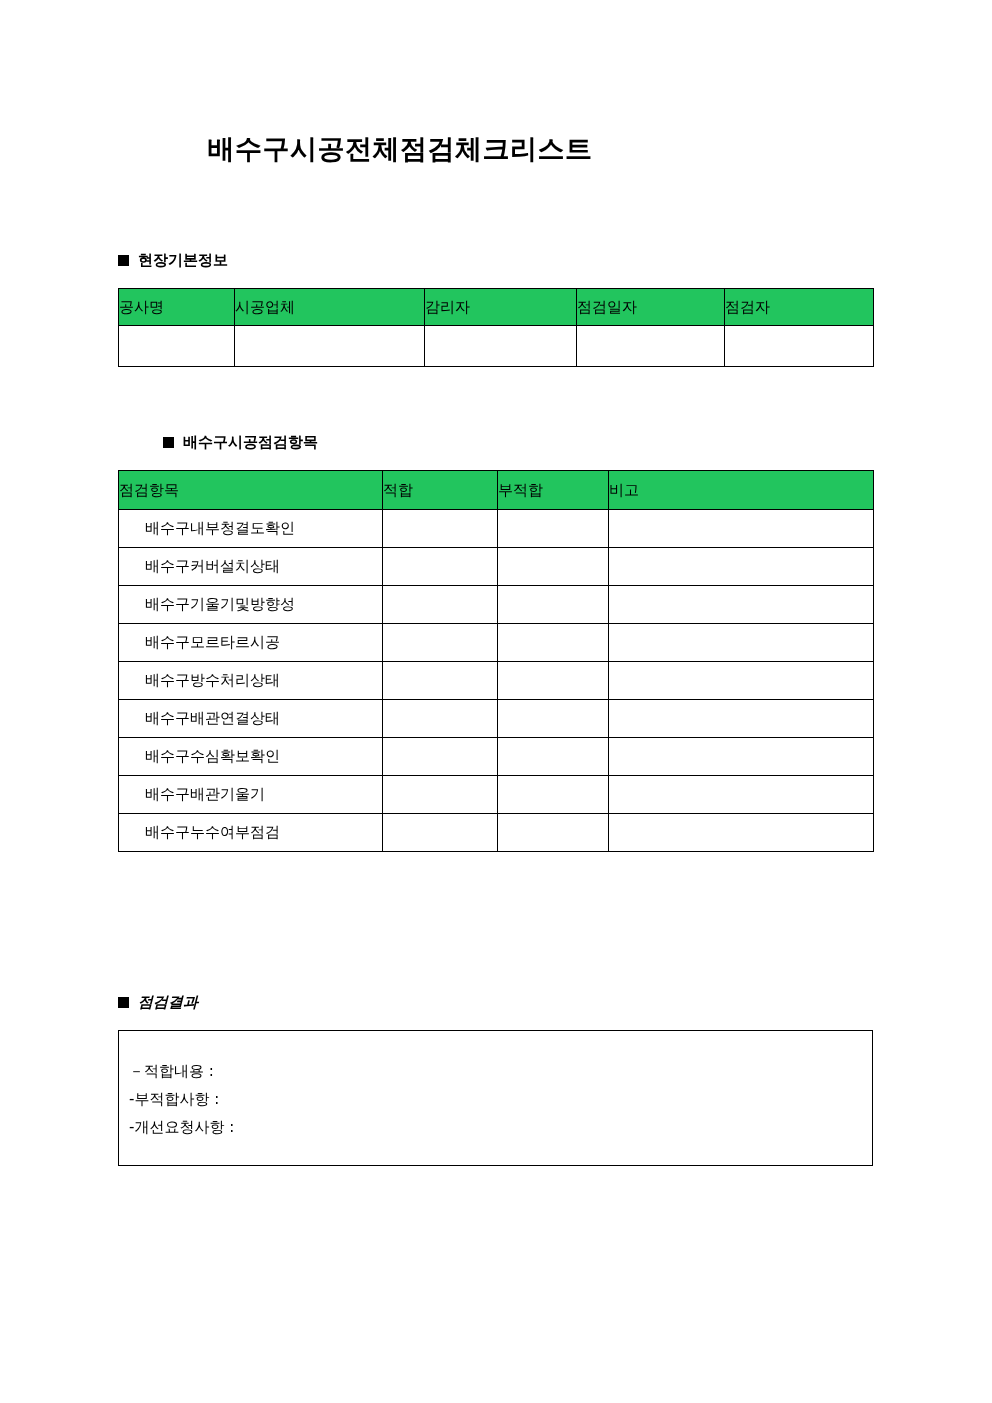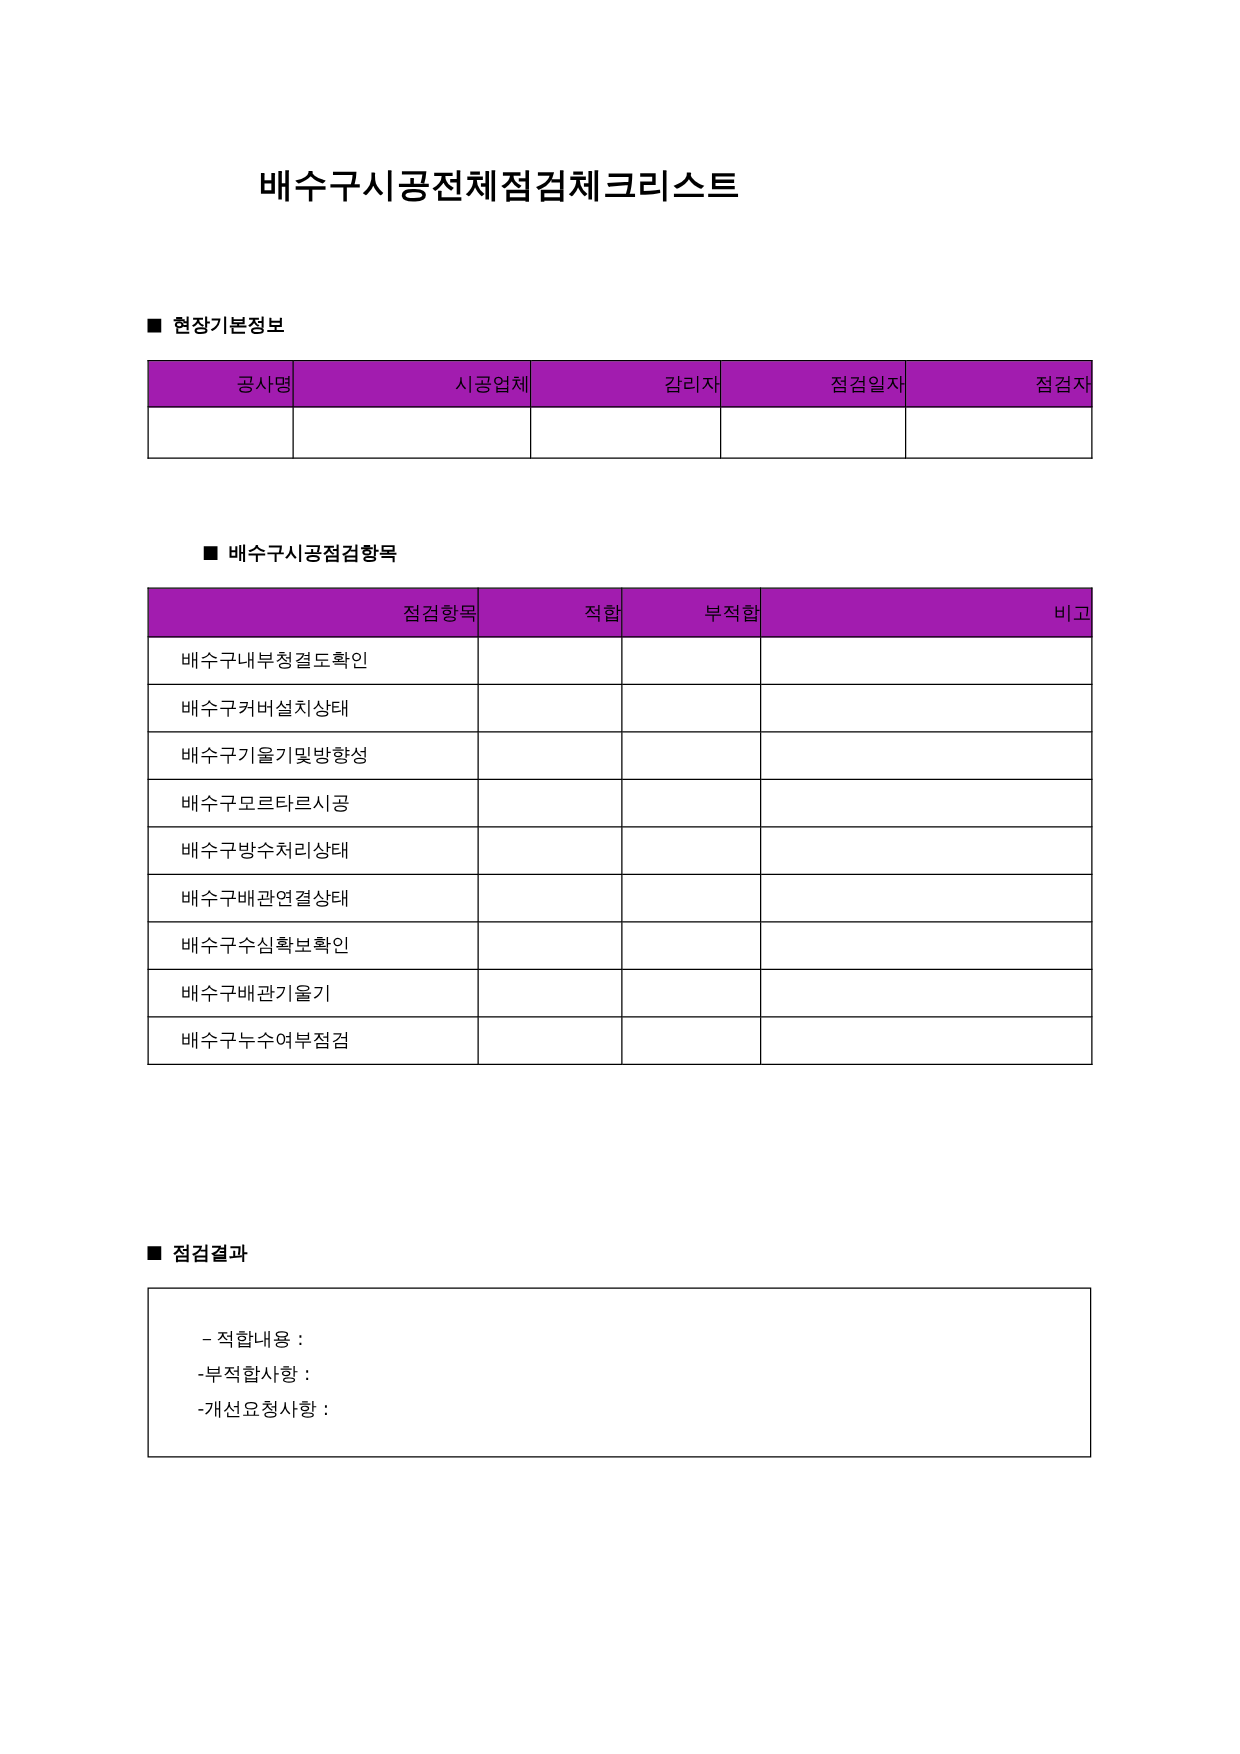--- a/index.html
+++ b/index.html
@@ -51,41 +51,41 @@
   }
   .bullet-square {
     display: inline-block;
     width: 11px;
     height: 11px;
     background: #000000;
     flex: 0 0 auto;
   }
   #heading-site     { top: 251px; }
   #heading-items    { top: 433px; margin-left: 45px; }
-  #heading-results  { top: 993px; }
+  #heading-results  { top: 993px; font-style: italic; }
 
   
   table.doc-table {
     position: absolute;
     left: 118px;
     width: 755px;
     border-collapse: collapse;
     table-layout: fixed;
     font-size: 15px;
   }
   table.doc-table th,
   table.doc-table td {
     border: 1px solid #000000;
     padding: 0;
     font-weight: normal;
     vertical-align: middle;
   }
   table.doc-table th {
-    background: #a21caf;
-    text-align: right;
+    background: #22c55e;
+    text-align: left;
   }
 
   
   #site-info-table { top: 288px; }
   #site-info-table th { height: 36px; font-size: 15px; }
   #site-info-table td { height: 40px; }
   #site-info-table col.c-name    { width: 116px; }
   #site-info-table col.c-company { width: 190px; }
   #site-info-table col.c-super   { width: 152px; }
   #site-info-table col.c-date    { width: 148px; }
@@ -106,21 +106,21 @@
 
   
   #result-box {
     position: absolute;
     left: 118px;
     top: 1030px;
     width: 755px;
     height: 136px;
     border: 1px solid #000000;
     box-sizing: border-box;
-    padding: 26px 0 0 39px;
+    padding: 26px 0 0 10px;
   }
   #result-box .result-line {
     font-size: 15px;
     line-height: 28px;
     white-space: nowrap;
   }
 </style>
 </head>
 <body>
 

